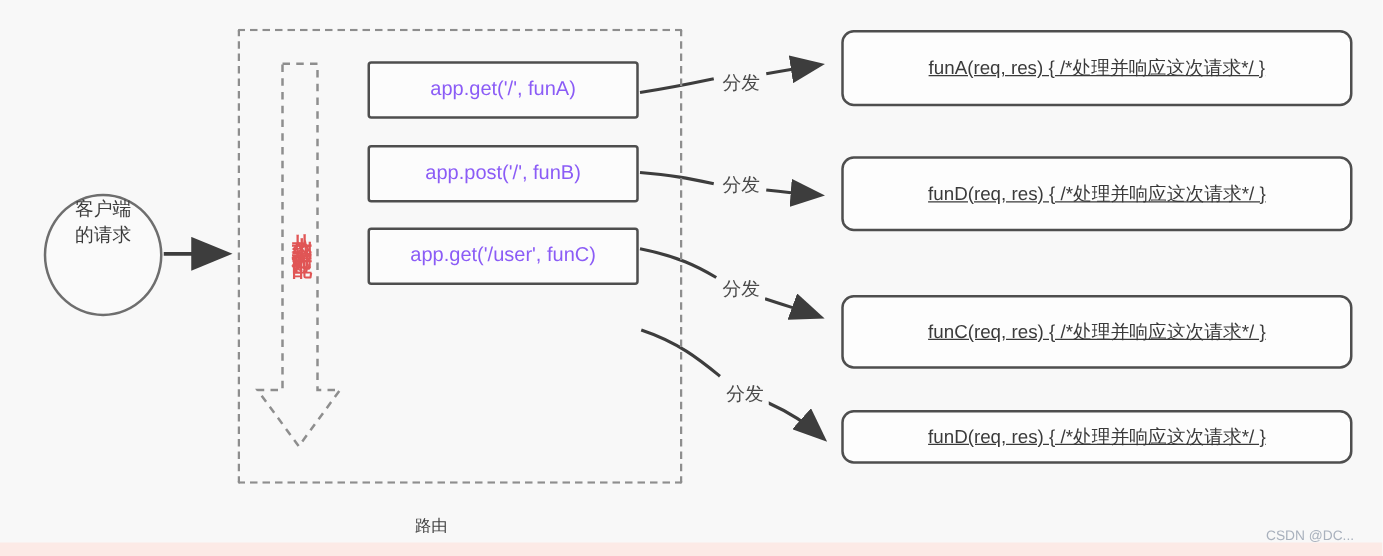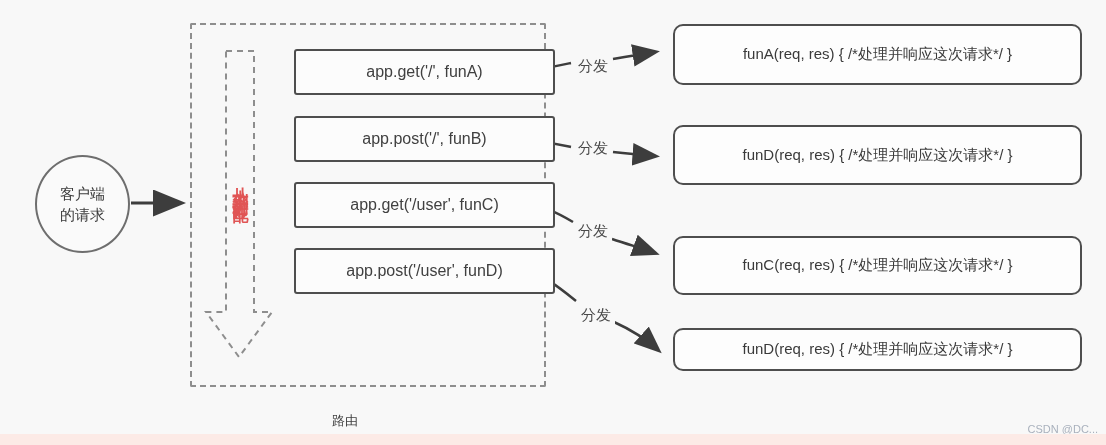--- a/index.html
+++ b/index.html
@@ -15,75 +15,75 @@
   }
   .arrow-layer{
     position:absolute;left:0;top:0;width:1106px;height:445px;
     pointer-events:none;
   }
   
   .client-circle{
     position:absolute;left:35px;top:155px;width:95px;height:98px;
     border:2px solid #6e6e6e;border-radius:50%;
     background:#fafafa;
-    display:flex;flex-direction:column;align-items:center;justify-content:center;
+    display:flex;flex-direction:column;align-items:center;
     box-sizing:border-box;
     color:#3d3d3d;font-size:15px;line-height:21px;
   }
   
   .router-box{
     position:absolute;left:190px;top:23px;width:356px;height:364px;
     border:2px dashed #8e8e8e;border-radius:2px;
     box-sizing:border-box;
   }
   
   .match-text{
     position:absolute;left:226px;top:96px;width:28px;height:180px;
     writing-mode:vertical-rl;text-orientation:upright;
     color:#e05555;font-size:16px;font-weight:bold;letter-spacing:3px;
     display:flex;align-items:center;justify-content:center;
   }
   
   .route-box{
-    position:absolute;left:294px;width:261px;height:46px;
+    position:absolute;left:294px;width:217px;height:46px;
     border:2px solid #4e4e4e;border-radius:3px;background:#fcfcfc;
     box-sizing:border-box;
     display:flex;align-items:center;justify-content:center;
-    color:#404040;font-size:16px;
+    color:#8b5cf6;font-size:16px;
   }
   .route-1{top:49px;} .route-2{top:116px;} .route-3{top:182px;}
   .route-4{top:248px;} .route-5{top:313px;}
   
   .handler-box{
     position:absolute;left:673px;width:409px;
     border:2px solid #4e4e4e;border-radius:10px;background:#fdfdfd;
     box-sizing:border-box;
     display:flex;align-items:center;justify-content:center;
-    color:#3a3a3a;font-size:15px;
+    color:#3a3a3a;font-size:15px;text-decoration:underline;
   }
   .handler-1{top:24px;height:61px;} .handler-2{top:125px;height:60px;}
   .handler-3{top:236px;height:59px;} .handler-4{top:328px;height:43px;}
   
   .dispatch-label{
     position:absolute;width:38px;text-align:center;
     color:#4a4a4a;font-size:15px;background:#f8f8f8;
   }
   .dispatch-1{left:574px;top:57px;} .dispatch-2{left:574px;top:139px;}
   .dispatch-3{left:574px;top:222px;} .dispatch-4{left:577px;top:306px;}
   
   .caption{
     position:absolute;top:412px;
     color:#3f3f3f;font-size:13px;text-align:center;
   }
   .caption-routes{left:315px;width:60px;}
   .caption-handlers{left:838px;width:84px;margin-top:33px;}
   
   .watermark{
     position:absolute;left:998px;top:423px;width:100px;
-    color:#a9b1bd;font-size:11px;text-align:right;
+    color:#a9b1bd;font-size:11px;text-align:center;
   }
   
   .footer-strip{
     position:absolute;left:0;top:434px;width:1106px;height:11px;
     background:#fceae6;
   }
 </style>
 </head>
 <body>
 
@@ -124,23 +124,20 @@
 
   <div class="route-box route-1">
     <span>app.get('/', funA)</span>
   </div>
   <div class="route-box route-2">
     <span>app.post('/', funB)</span>
   </div>
   <div class="route-box route-3">
     <span>app.get('/user', funC)</span>
   </div>
-  <div class="route-box route-4">
-    <span>app.post('/user', funD)</span>
-  </div>
 
   <div class="dispatch-label dispatch-1">分发</div>
   <div class="dispatch-label dispatch-2">分发</div>
   <div class="dispatch-label dispatch-3">分发</div>
   <div class="dispatch-label dispatch-4">分发</div>
 
   <div class="handler-box handler-1">
     <span>funA(req, res) { /*处理并响应这次请求*/ }</span>
   </div>
   <div class="handler-box handler-2">

